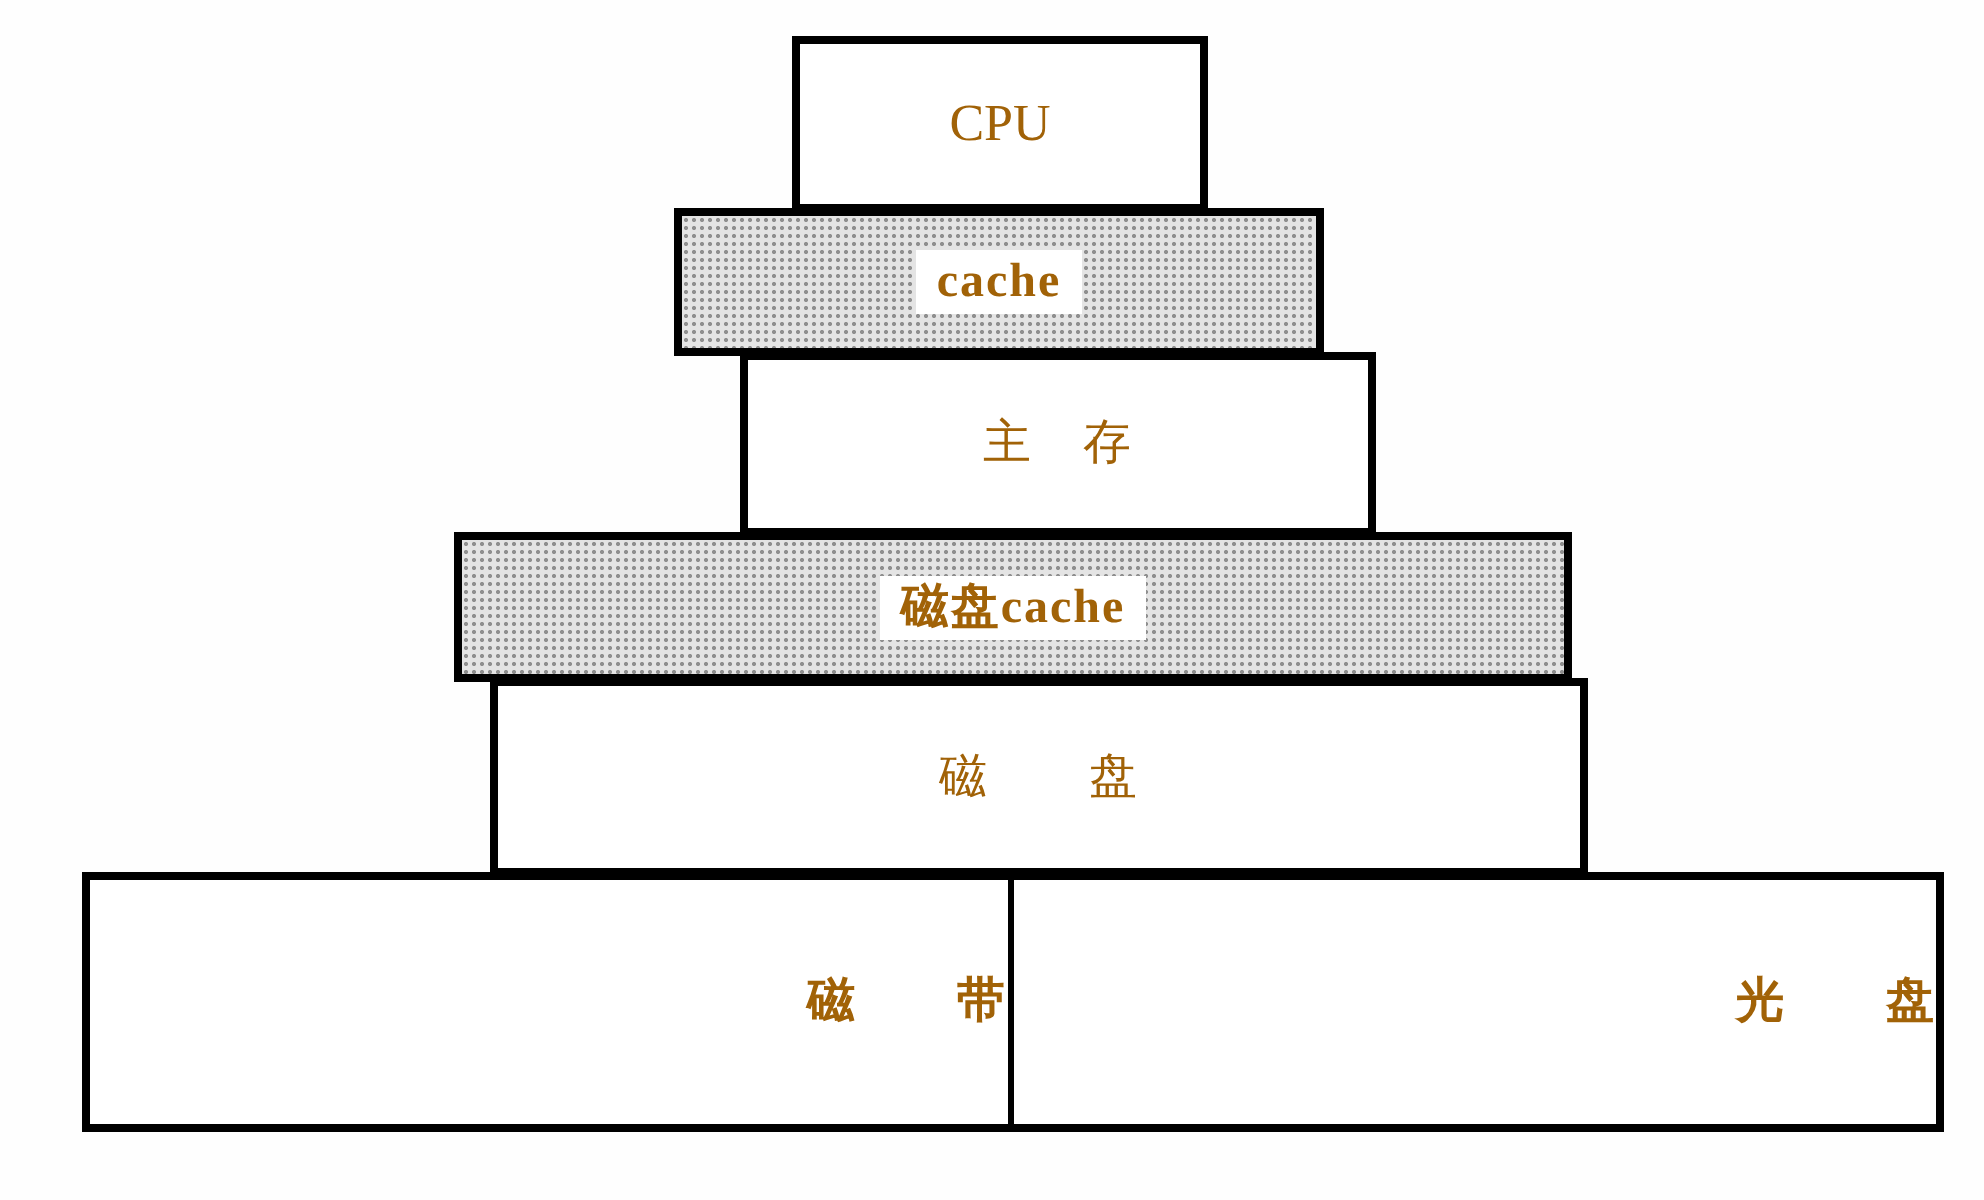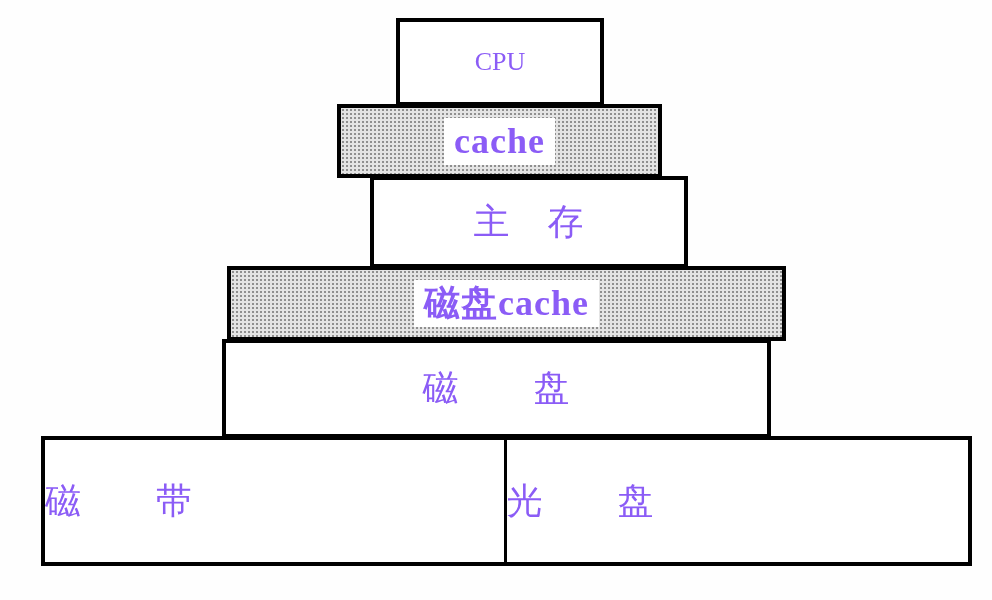--- a/index.html
+++ b/index.html
@@ -6,66 +6,67 @@
     margin: 0;
     padding: 0;
     background: #ffffff;
   }
   #canvas {
     position: relative;
     width: 992px;
     height: 600px;
     background: #fefefe;
     font-family: "Liberation Serif", "DejaVu Serif", serif;
-    color: #8b5cf6;
+    color: #a16207;
     overflow: hidden;
   }
   .box {
     position: absolute;
     box-sizing: border-box;
     border: 4px solid #000;
     background: #ffffff;
     display: flex;
     align-items: center;
     justify-content: center;
     text-align: center;
   }
   .stipple {
     background-color: #e4e4e4;
     background-image: radial-gradient(#8f8f8f 1px, transparent 1.1px);
     background-size: 4px 4px;
   }
   .label {
-    font-size: 36px;
+    font-size: 24px;
     line-height: 1.25;
     letter-spacing: 1px;
   }
   .label-chip {
     background: #ffffff;
     padding: 1px 10px;
     font-weight: bold;
   }
   .cpu-text {
     font-size: 26px;
     line-height: 1.3;
   }
   
   #cpu-box        { left: 396px; top: 18px;  width: 208px; height: 88px; z-index: 7; }
   #cache-box      { left: 337px; top: 104px; width: 325px; height: 74px; z-index: 6; }
   #main-memory-box{ left: 341px; top: 176px; width: 318px; height: 92px; z-index: 5; margin-left: 29px; }
   #disk-cache-box { left: 227px; top: 266px; width: 559px; height: 75px; z-index: 4; text-align: right; }
-  #disk-box       { left: 222px; top: 339px; width: 549px; height: 99px; z-index: 3; }
+  #disk-box       { left: 245px; top: 339px; width: 549px; height: 99px; z-index: 3; }
   #bottom-box     { left: 41px;  top: 436px; width: 931px; height: 130px; z-index: 2; padding: 0; }
   #bottom-box .cell {
     box-sizing: border-box;
     width: 50%;
     height: 100%;
     display: flex;
     align-items: center;
-    justify-content: flex-start;
+    justify-content: flex-end;
+    font-weight: bold;
   }
   #tape-cell { border-right: 3px solid #000; }
 </style>
 </head>
 <body>
 
 <div id="canvas">
 
   <div class="box" id="cpu-box">
     <div class="cpu-text">

